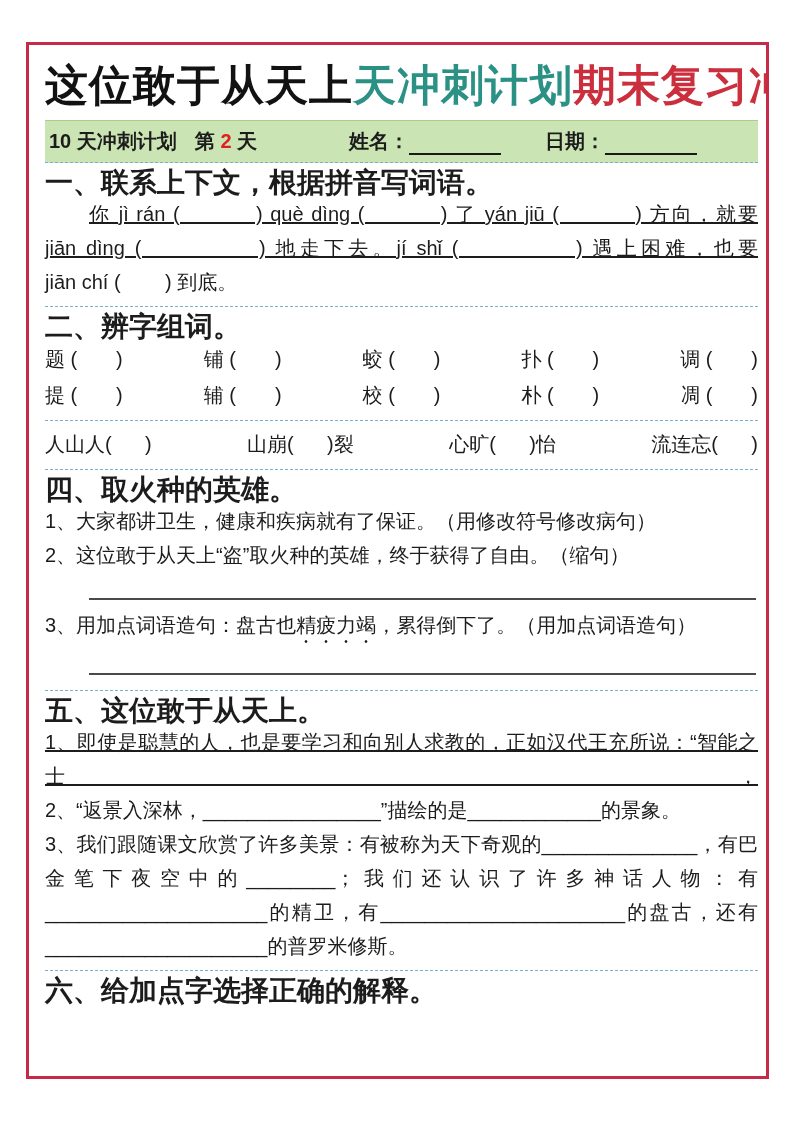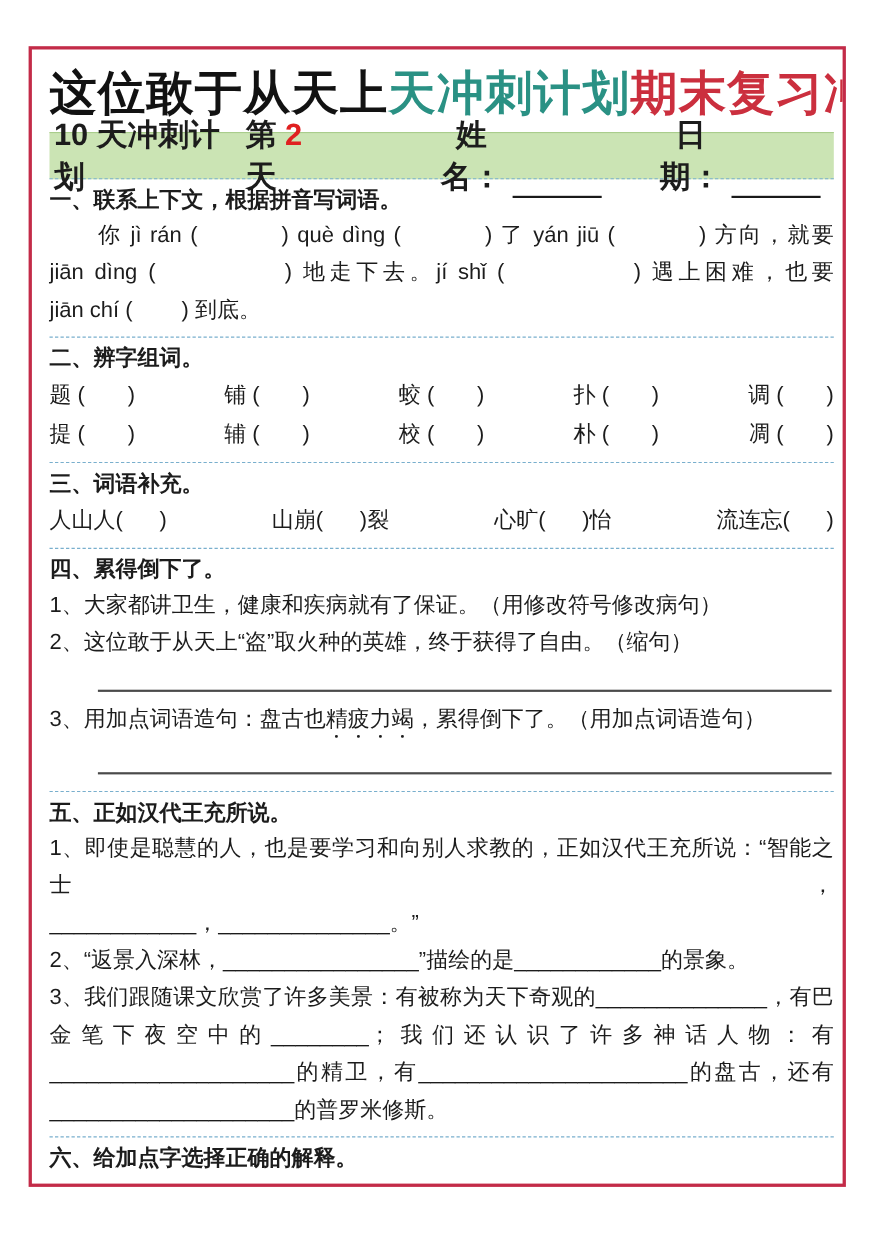--- a/index.html
+++ b/index.html
@@ -8,34 +8,34 @@
   .sheet { position:absolute; left:26px; top:42px; width:743px; height:1037px;
     border:3px solid #c32b48; background:#fff; padding:10px 8px 0 16px; overflow:hidden; }
   
   .title { text-align:center; font-size:43px; font-weight:900; letter-spacing:1px;
     line-height:52px; margin-top:4px; white-space:nowrap; }
   .t-black { color:#121212; }
   .t-teal  { color:#2a9184; }
   .t-red   { color:#cb2f3e; }
   
   .bar { margin-top:9px; height:43px; background:#cbe4b4; border-top:1px solid #a9cd8c;
-    display:flex; align-items:center; padding:0 12px 0 4px; font-size:28px; font-weight:800;
+    display:flex; align-items:center; padding:0 12px 0 4px; font-size:20px; font-weight:800;
     border-bottom:1px dashed #79afcd; }
   .bar-left { display:flex; align-items:center; gap:18px; }
   .red { color:#e02020; }
   .bar-field { display:flex; align-items:flex-end; font-weight:800;text-align:center; }
   .bar-field.name { margin-left:92px; }
   .bar-field.date { margin-left:44px; }
   .write-line { display:inline-block; width:92px; height:20px; border-bottom:2px solid #1a1a1a; }
   
   .section { border-bottom:1px dashed #79afcd; padding:5px 0 7px 0; }
   .section:last-child { border-bottom:none; }
-  .sec-h { font-size:20px; font-weight:800; line-height:29px; }
+  .sec-h { font-size:28px; font-weight:800; line-height:29px; }
   .q-line { font-size:20px; line-height:34px; }
-  .stretch { text-align:justify; text-align-last:justify; }
+  .stretch { text-align:justify; text-align-last:justify;text-decoration:underline; }
   .indent { text-indent:44px; }
   .row5, .row4 { display:flex; justify-content:space-between; font-size:20px; line-height:36px; }
   .just { font-size:20px; line-height:34px; text-align:justify; }
   .ans-line { height:12px; border-bottom:2px solid #4a4a4a; margin:16px 2px 8px 44px; }
   .dot-em { -webkit-text-emphasis:filled dot; -webkit-text-emphasis-position:under right;
     text-emphasis:filled dot; text-emphasis-position:under right; }
 </style>
 </head>
 <body>
 
@@ -77,42 +77,40 @@
     <div class="row5">
       <span>提 (&nbsp;&nbsp;&nbsp;&nbsp;&nbsp;&nbsp;&nbsp;)</span>
       <span>辅 (&nbsp;&nbsp;&nbsp;&nbsp;&nbsp;&nbsp;&nbsp;)</span>
       <span>校 (&nbsp;&nbsp;&nbsp;&nbsp;&nbsp;&nbsp;&nbsp;)</span>
       <span>朴 (&nbsp;&nbsp;&nbsp;&nbsp;&nbsp;&nbsp;&nbsp;)</span>
       <span>凋 (&nbsp;&nbsp;&nbsp;&nbsp;&nbsp;&nbsp;&nbsp;)</span>
     </div>
   </div>
 
   <div class="section">
-    <div class="sec-h">三、词语补充。</div>
     <div class="row4">
       <span>人山人(&nbsp;&nbsp;&nbsp;&nbsp;&nbsp;&nbsp;)</span>
       <span>山崩(&nbsp;&nbsp;&nbsp;&nbsp;&nbsp;&nbsp;)裂</span>
       <span>心旷(&nbsp;&nbsp;&nbsp;&nbsp;&nbsp;&nbsp;)怡</span>
       <span>流连忘(&nbsp;&nbsp;&nbsp;&nbsp;&nbsp;&nbsp;)</span>
     </div>
   </div>
 
   <div class="section">
-    <div class="sec-h">四、累得倒下了。</div>
+    <div class="sec-h">四、取火种的英雄。</div>
     <div class="q-line">1、大家都讲卫生，健康和疾病就有了保证。（用修改符号修改病句）</div>
     <div class="q-line">2、这位敢于从天上“盗”取火种的英雄，终于获得了自由。（缩句）</div>
     <div class="ans-line"></div>
     <div class="q-line"><span>3、用加点词语造句：盘古也</span><span class="dot-em">精疲力竭</span><span>，累得倒下了。（用加点词语造句）</span></div>
     <div class="ans-line"></div>
   </div>
 
   <div class="section">
-    <div class="sec-h">五、正如汉代王充所说。</div>
+    <div class="sec-h">五、这位敢于从天上。</div>
     <div class="q-line stretch">1、即使是聪慧的人，也是要学习和向别人求教的，正如汉代王充所说：“智能之士，</div>
-    <div class="q-line">____________，______________。”</div>
     <div class="q-line">2、“返景入深林，________________”描绘的是____________的景象。</div>
     <div class="just">3、我们跟随课文欣赏了许多美景：有被称为天下奇观的______________，有巴金笔下夜空中的________；我们还认识了许多神话人物：有____________________的精卫，有______________________的盘古，还有____________________的普罗米修斯。</div>
   </div>
 
   <div class="section">
     <div class="sec-h">六、给加点字选择正确的解释。</div>
 
   </div>
 
 </div>

